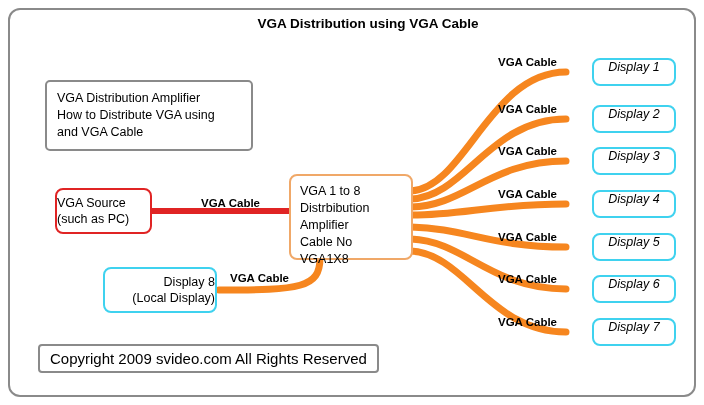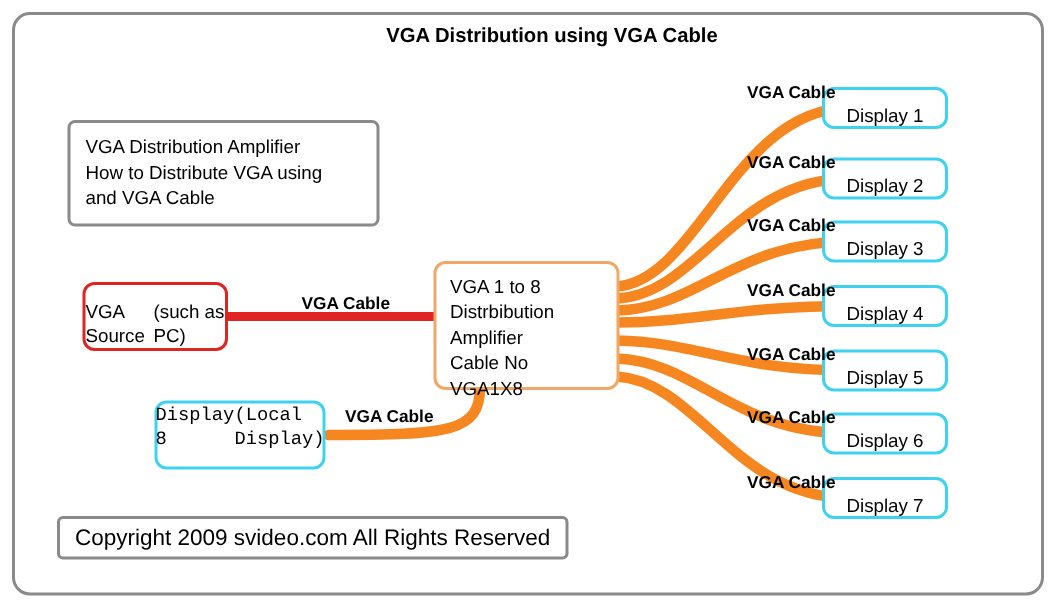--- a/index.html
+++ b/index.html
@@ -4,24 +4,24 @@
 <style>
   html,body{margin:0;padding:0;background:#ffffff;font-family:"Liberation Sans",sans-serif;}
   .canvas{position:relative;width:704px;height:405px;background:#ffffff;overflow:hidden;}
   .frame{position:absolute;left:8px;top:8px;width:684px;height:385px;border:2px solid #8a8a8a;border-radius:12px;background:#ffffff;}
   .title{position:absolute;left:16px;top:16px;width:704px;text-align:center;font-size:13.5px;font-weight:bold;color:#000;}
   svg.cables{position:absolute;left:0;top:0;width:704px;height:405px;}
   .cable-orange{fill:none;stroke:var(--cable-orange,#f6861f);stroke-width:7;stroke-linecap:round;}
   .cable-red{fill:none;stroke:var(--cable-red,#e02424);stroke-width:6;stroke-linecap:round;}
   .box{position:absolute;background:#ffffff;border-radius:8px;box-sizing:border-box;color:#000;}
   .info-box{left:45px;top:80px;width:208px;border:2px solid #8a8a8a;border-radius:5px;padding:8px 10px;font-size:12.5px;line-height:1.35;}
-  .source-box{left:55px;top:188px;width:97px;height:46px;border:2px solid var(--cable-red,#e02424);display:flex;flex-direction:row;justify-content:center;align-items:flex-end;font-size:12.5px;line-height:1.3;}
+  .source-box{left:55px;top:188px;width:97px;height:46px;border:2px solid var(--cable-red,#e02424);display:flex;flex-direction:column;justify-content:center;align-items:flex-start;font-size:12.5px;line-height:1.3;}
   .amp-box{left:289px;top:174px;width:124px;height:86px;border:2px solid var(--amplifier-border,#f0a868);padding:7px 9px;font-size:12.5px;line-height:1.35;}
-  .local-box{left:103px;top:267px;width:114px;height:46px;border:2px solid var(--display-border,#3fd2ef);display:flex;flex-direction:row;justify-content:center;align-items:flex-start;font-size:12.5px;line-height:1.3;font-family:Liberation Mono, monospace;}
-  .display-box{left:548px;width:84px;height:28px;border:2px solid var(--display-border,#3fd2ef);display:flex;justify-content:center;align-items:flex-end;font-size:12.5px;}
+  .local-box{left:103px;top:267px;width:114px;height:46px;border:2px solid var(--display-border,#3fd2ef);display:flex;flex-direction:column;justify-content:center;align-items:flex-end;font-size:12.5px;line-height:1.3;}
+  .display-box{left:592px;width:84px;height:28px;border:2px solid var(--display-border,#3fd2ef);display:flex;justify-content:center;align-items:flex-start;font-size:12.5px;font-style:italic;}
   .cable-label{position:absolute;font-size:11.5px;font-weight:bold;color:#000;white-space:nowrap;}
   .copyright-box{position:absolute;left:38px;top:344px;border:2px solid #8a8a8a;border-radius:4px;background:#fff;padding:4px 10px;font-size:15px;color:#000;}
 </style>
 </head>
 <body>
 
 <div class="canvas">
   <div class="frame"></div>
 
   <svg class="cables" viewBox="0 0 704 405">

